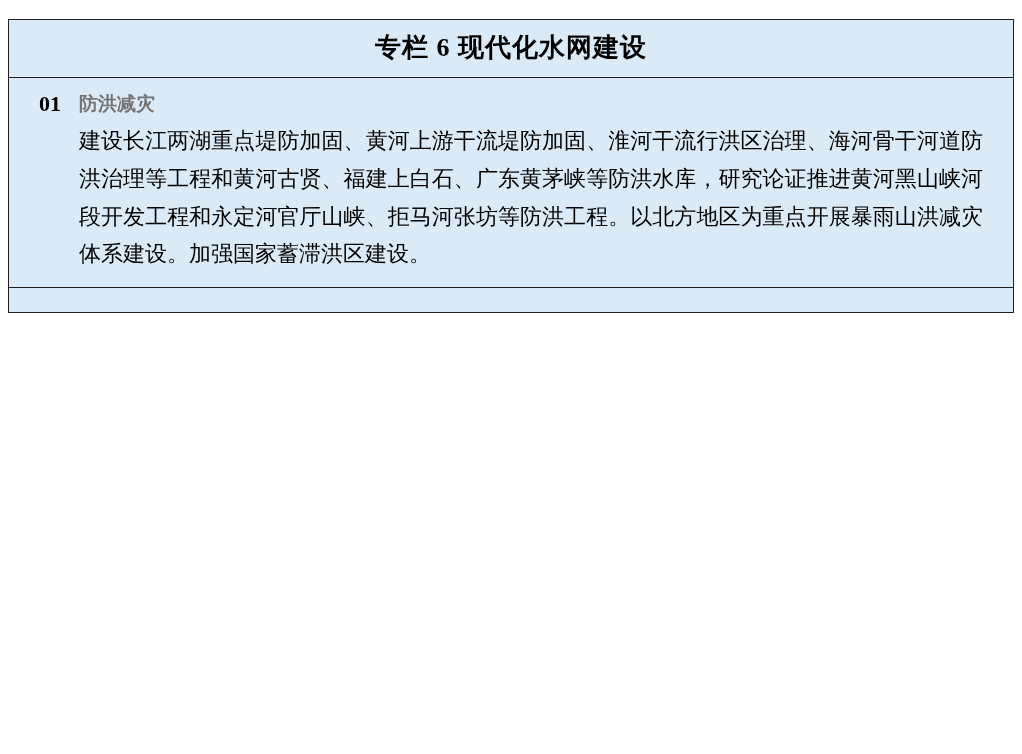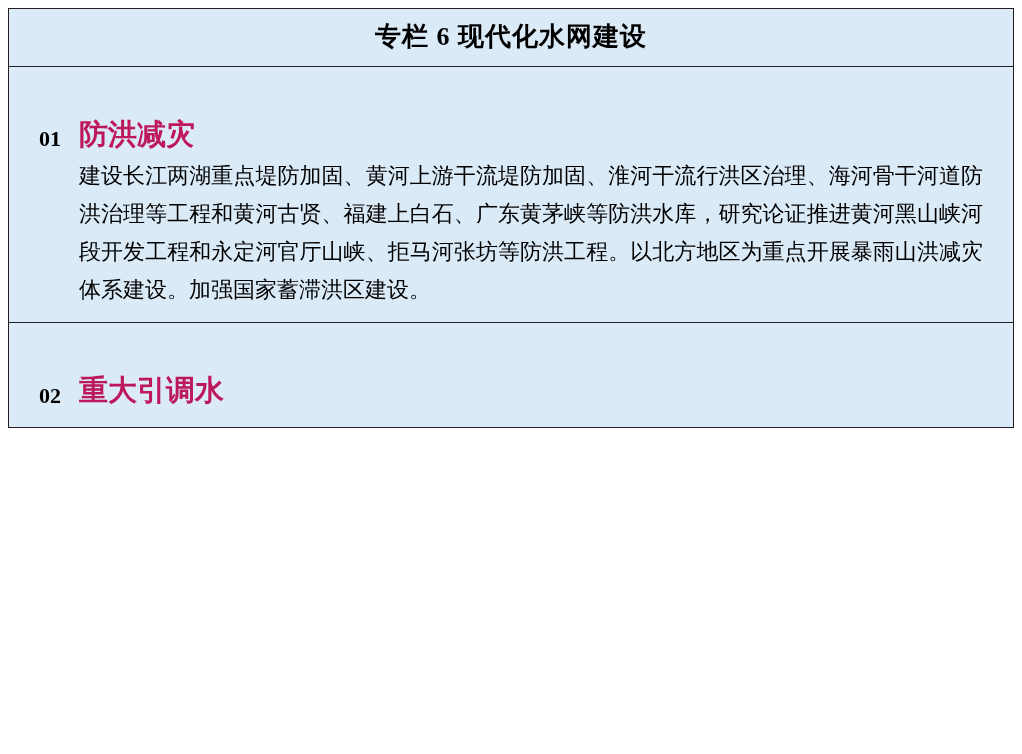--- a/index.html
+++ b/index.html
@@ -9,21 +9,21 @@
   body {
     width: 1022px;
     height: 754px;
     background: #ffffff;
     font-family: "Liberation Serif", "DejaVu Serif", serif;
     overflow: hidden;
   }
   .box {
     position: absolute;
     left: 8px;
-    top: 8px;
+    top: 19px;
     width: 1006px;
     box-sizing: border-box;
     background: #dbeaf7;
     border: 1px solid #231f20;
   }
   .title-bar {
     border-bottom: 1px solid #231f20;
     text-align: center;
     padding: 10px 0 12px 0;
   }
@@ -36,37 +36,36 @@
   .entry {
     border-bottom: 1px solid #231f20;
     padding: 10px 18px 14px 18px;
     display: block;
   }
   .entry:last-child {
     border-bottom: none;
   }
   .entry-head {
     display: flex;
-    align-items: flex-end;
+    align-items: center;
     margin-bottom: 2px;
-    margin-top: 36px;
   }
   .entry-num {
     font-size: 22px;
     font-weight: bold;
     width: 46px;
     flex: 0 0 46px;
     text-align: center;
     color: #000;
     line-height: 1.45;
   }
   .entry-title {
-    font-size: 29px;
+    font-size: 19px;
     font-weight: bold;
-    color: #be185d;
+    color: #737373;
     line-height: 1.45;
     padding-left: 6px;
   }
   .entry-body {
     font-size: 22px;
     color: #000;
     line-height: 1.72;
     text-align: justify;
     text-justify: inter-ideograph;
     margin-left: 52px;
@@ -85,20 +84,16 @@
 
   <div class="entry">
     <div class="entry-head">
       <span class="entry-num">01</span>
       <span class="entry-title">防洪减灾</span>
     </div>
     <div class="entry-body">建设长江两湖重点堤防加固、黄河上游干流堤防加固、淮河干流行洪区治理、海河骨干河道防洪治理等工程和黄河古贤、福建上白石、广东黄茅峡等防洪水库，研究论证推进黄河黑山峡河段开发工程和永定河官厅山峡、拒马河张坊等防洪工程。以北方地区为重点开展暴雨山洪减灾体系建设。加强国家蓄滞洪区建设。</div>
   </div>
 
   <div class="entry">
-    <div class="entry-head">
-      <span class="entry-num">02</span>
-      <span class="entry-title">重大引调水</span>
-    </div>
   </div>
 
 
 </div>
 
 </body></html>

